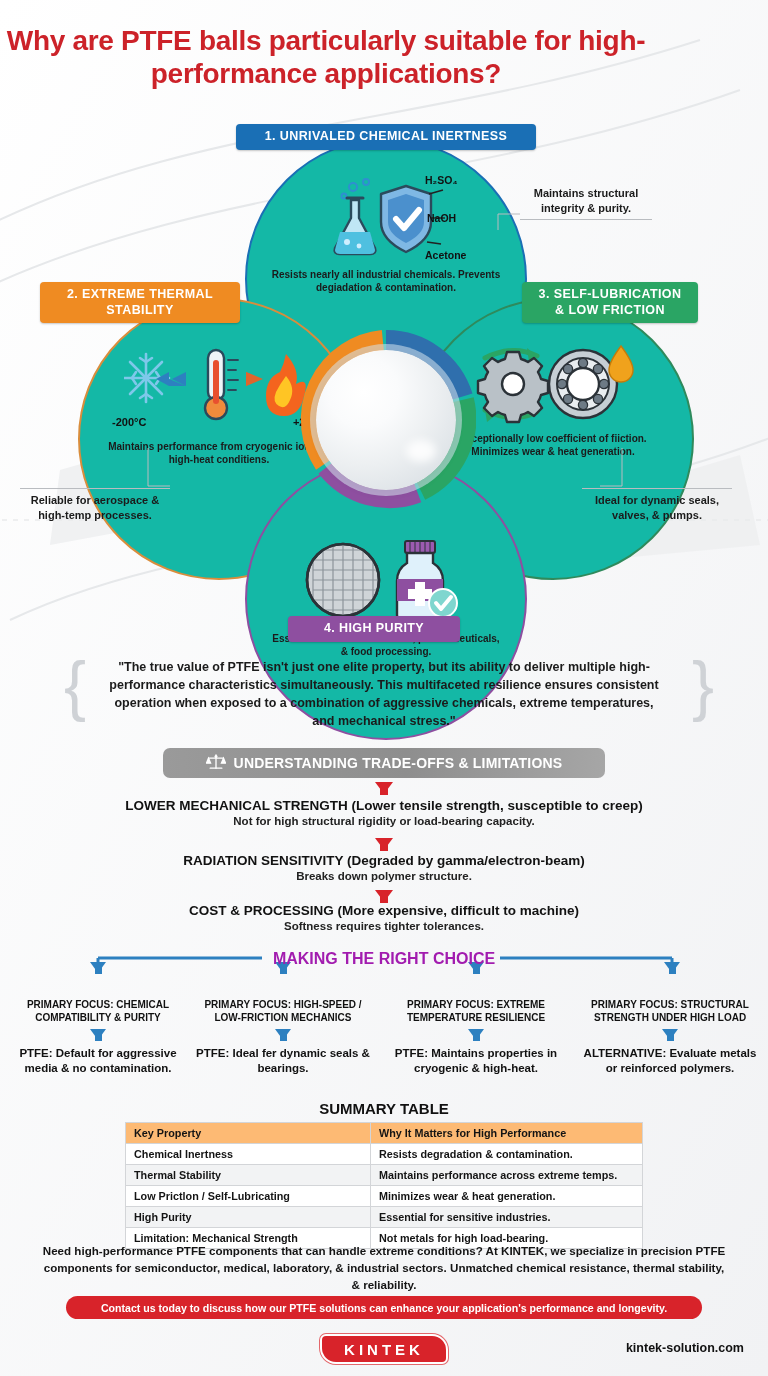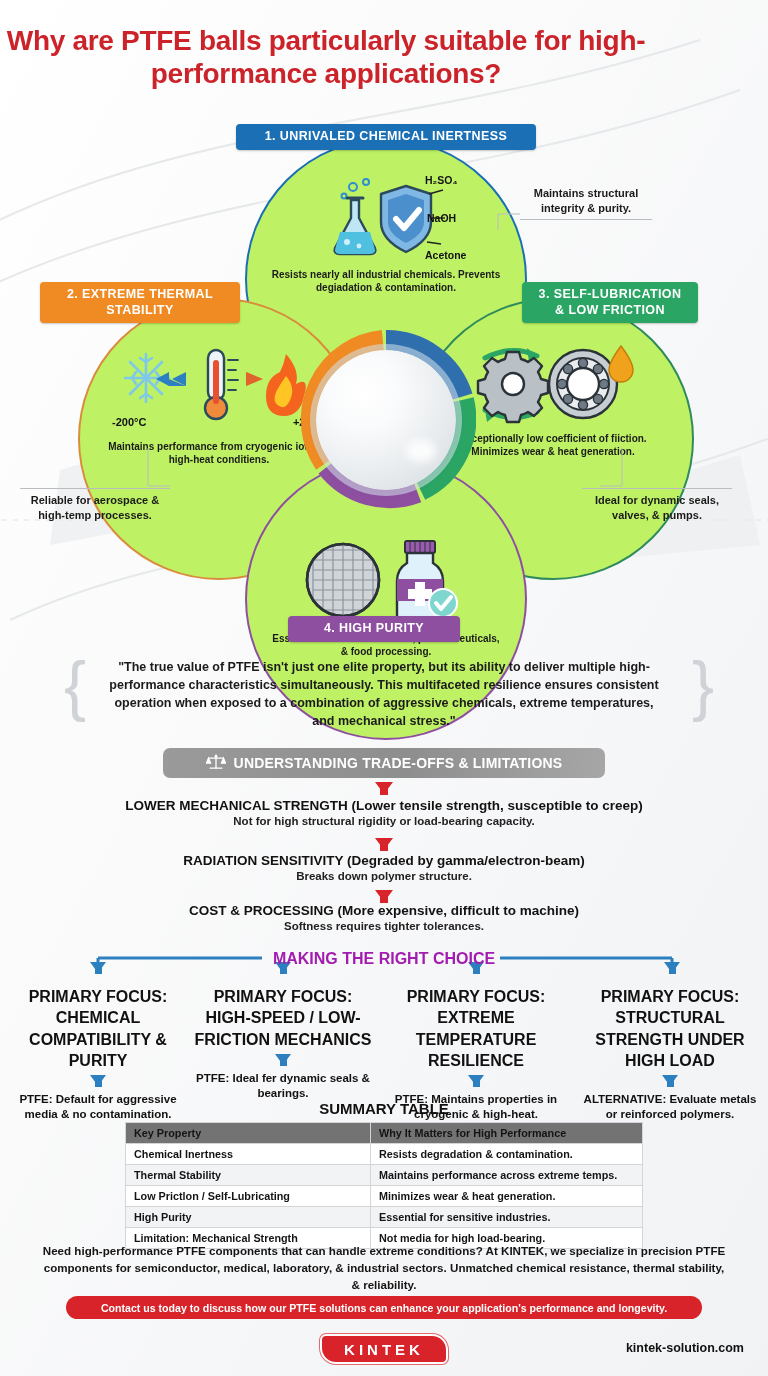--- a/index.html
+++ b/index.html
@@ -30,21 +30,21 @@
     border-radius:4px; padding:5px 12px; line-height:1.25;
     box-shadow:0 1px 2px rgba(0,0,0,.22); z-index:8;
   }
   .badge.b1 { background:#1a6fb5; left:236px; top:6px; width:300px; }
   .badge.b2 { background:#ef8b22; left:40px; top:164px; width:200px; }
   .badge.b3 { background:#2aa564; left:522px; top:164px; width:176px; }
   .badge.b4 { background:#8e4fa0; left:288px; top:498px; width:172px; }
 
   .circ {
     position:absolute; border-radius:50%;
-    background:#bef264;
+    background:#14b8a6;
   }
   .c1 { left:245px; top:20px;  width:282px; height:282px; border:2.5px solid #1a6fb5; }
   .c2 { left:78px;  top:180px; width:282px; height:282px; border:2.5px solid #d98d3c; }
   .c3 { left:412px; top:180px; width:282px; height:282px; border:2.5px solid #2f8a5c; }
   .c4 { left:245px; top:340px; width:282px; height:282px; border:2.5px solid #8e4fa0; }
 
   .cinner { position:absolute; width:100%; text-align:center; }
   .cinner .art { height:88px; display:flex; align-items:center; justify-content:center; gap:6px; }
   .cinner .cap { font-size:10px; font-weight:bold; line-height:1.3; color:#1b1b1b; padding:0 24px; }
 
@@ -91,28 +91,28 @@
 
   
   .choiceHead {
     position:absolute; top:950px; width:768px; text-align:center;
     font-size:16px; font-weight:bold; color:#a21caf; z-index:6;
   }
   .blueArrow { width:0;height:0;border-left:8px solid transparent;border-right:8px solid transparent;border-top:11px solid #2d80c0; margin:0 auto; }
   .blueArrow.stem { position:relative; }
   .blueArrow.stem::before { content:""; position:absolute; left:-3.5px; top:-6px; width:7px; height:7px; background:#2d80c0; }
   .col { position:absolute; top:978px; width:180px; text-align:center; z-index:6; }
-  .col .focus { font-size:16px; font-weight:bold; line-height:1.33; color:#111; margin-top:8px; }
+  .col .focus { font-size:10px; font-weight:bold; line-height:1.33; color:#111; margin-top:20px; }
   .col .out { font-size:11.5px; font-weight:bold; line-height:1.33; color:#111; margin-top:6px; }
 
   
   .tblTitle { position:absolute; top:1100px; width:768px; text-align:center; font-size:15px; font-weight:bold; z-index:5; }
   .tbl { position:absolute; left:125px; top:1122px; width:518px; border-collapse:collapse; font-size:10.8px; z-index:5; background:#fff; }
   .tbl td, .tbl th { border:1px solid #d3d5d8; padding:4px 8px; text-align:left; font-weight:bold; color:#141414; }
-  .tbl thead th { background:#737373; }
+  .tbl thead th { background:#fdba74; }
   .tbl tbody tr:nth-child(even) td { background:#f2f3f4; }
 
   
   .foot { position:absolute; top:1243px; width:768px; text-align:center; font-size:11.6px; font-weight:bold; line-height:1.45; color:#141414; padding:0 40px; z-index:5; }
   .cta {
     position:absolute; left:66px; top:1296px; width:636px; height:23px;
     background:#d8232a; border-radius:12px; color:#fff;
     font-size:10.6px; font-weight:bold; display:flex; align-items:center; justify-content:center;
     z-index:5;
   }
@@ -455,21 +455,21 @@
       <tr>
         <td>Low Prictlon / Self-Lubricating</td>
         <td>Minimizes wear &amp; heat generation.</td>
       </tr>
       <tr>
         <td>High Purity</td>
         <td>Essential for sensitive industries.</td>
       </tr>
       <tr>
         <td>Limitation: Mechanical Strength</td>
-        <td>Not media for high load-bearing.</td>
+        <td>Not metals for high load-bearing.</td>
       </tr>
     </tbody>
   </table>
 
   <div class="foot">Need high-performance PTFE components that can handle extreme conditions? At KINTEK, we specialize in precision PTFE components for semiconductor, medical, laboratory, &amp; industrial sectors. Unmatched chemical resistance, thermal stability, &amp; reliability.</div>
   <div class="cta">Contact us today to discuss how our PTFE solutions can enhance your application's performance and longevity.</div>
 
   <div class="bottombar">
     
     

